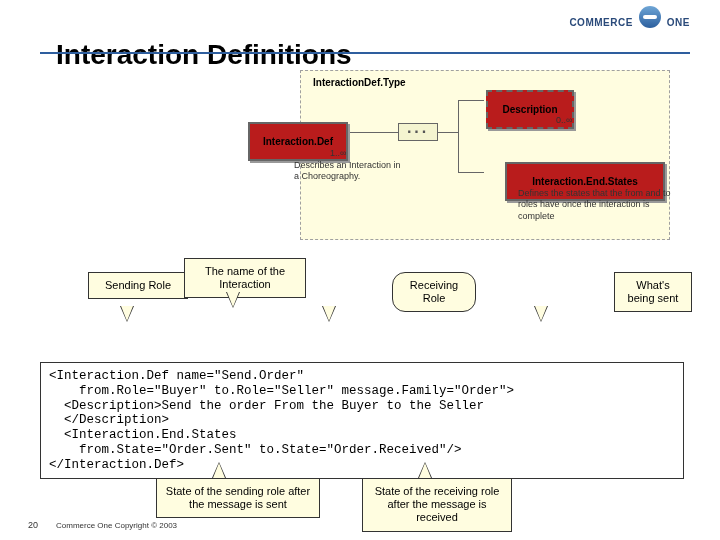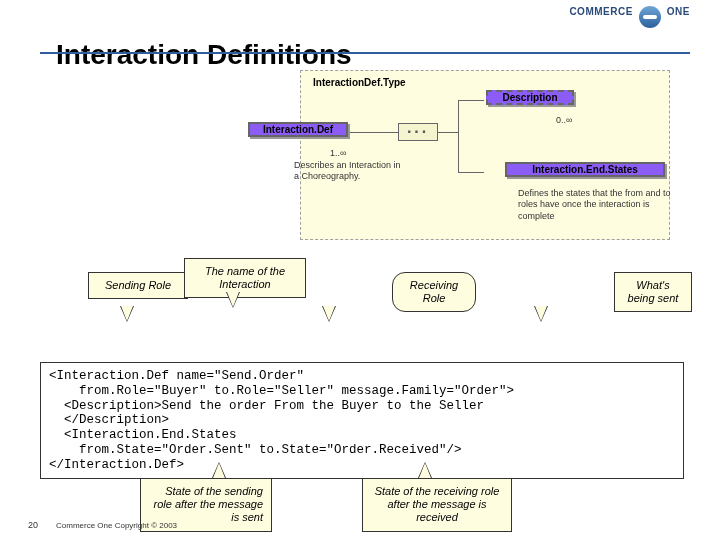--- a/index.html
+++ b/index.html
@@ -1,42 +1,42 @@
 <!DOCTYPE html>
 <html><head>
 <meta charset="utf-8">
 <style>
   * { box-sizing: border-box; margin: 0; padding: 0; }
   body { width: 720px; height: 540px; font-family: Arial, Helvetica, sans-serif; background: #fff; color: #000; position: relative; overflow: hidden; }
   .slide { position: absolute; inset: 0; }
 
   
   .title { position: absolute; top: 18px; left: 56px; font-size: 28px; font-weight: bold; margin-top: 21px; }
-  .brand { position: absolute; top: 6px; right: 30px; display: flex; align-items: flex-start; gap: 6px; }
+  .brand { position: absolute; top: 6px; right: 30px; display: flex; align-items: flex-end; gap: 6px; }
   .brand-name { font-size: 10px; font-weight: bold; letter-spacing: .5px; color: #2a4a7a; }
   .brand-logo { width: 22px; height: 22px; border-radius: 50%; background: linear-gradient(#6fa6d6,#2c5f9e); position: relative; }
   .brand-logo::after { content:""; position:absolute; left:4px; top:9px; width:14px; height:4px; border-radius:2px; background:#fff; }
   .rule { position:absolute; top:52px; left:40px; right:30px; height:2px; background:#2e5e9e; }
 
   
   .schema-panel { position:absolute; top:70px; left:300px; width:370px; height:170px; background:#fffde0; border:1px dashed #a0a0a0; }
   .schema-label { position:absolute; top:6px; left:12px; font-size:10px; font-weight:bold; }
 
-  .elbox { position:absolute; background:#8b5cf6; border:2px solid #666; box-shadow:2px 2px 0 #999; font-size:10px; font-weight:bold; padding:0 8px; text-align:center; }
+  .elbox { position:absolute; background:#b91c1c; border:2px solid #666; box-shadow:2px 2px 0 #999; font-size:10px; font-weight:bold; padding:12px 8px; text-align:center; }
   .elbox.optional { border-style:dashed; }
 
   .seqbox { position:absolute; width:40px; height:18px; border:1px solid #666; background:#f4f4d0; }
   .seqbox::before { content:"···"; position:absolute; inset:0; text-align:center; line-height:16px; font-weight:bold; color:#555; letter-spacing:2px; }
 
   .hline { position:absolute; height:0; border-top:1px solid #666; }
   .mult { position:absolute; font-size:9px; color:#333; }
   .caption { position:absolute; font-size:9px; color:#333; line-height:1.25;margin-left:28px; }
 
   
-  .callout { position:absolute; background:#fffde0; border:1px solid #333; font-size:11px; text-align:center; padding:6px 8px; line-height:1.2;font-style:italic; }
+  .callout { position:absolute; background:#fffde0; border:1px solid #333; font-size:11px; text-align:center; padding:6px 8px; line-height:1.2; }
   .pointer { position:absolute; width:0; height:0; }
   .ptr-down { border-left:7px solid transparent; border-right:7px solid transparent; border-top:16px solid #333; }
   .ptr-down::after { content:""; position:absolute; left:-6px; top:-16px; border-left:6px solid transparent; border-right:6px solid transparent; border-top:15px solid #fffde0; }
 
   
   .codebox { position:absolute; top:362px; left:40px; right:36px; border:1px solid #333; padding:6px 8px; font-family:"Courier New",monospace; font-size:12.5px; white-space:pre; line-height:1.18; }
 
   
   .pagenum { position:absolute; bottom:10px; left:28px; font-size:9px; color:#333; }
   .copyright { position:absolute; bottom:10px; left:56px; font-size:8px; color:#333; }
@@ -92,21 +92,21 @@
   <div class="pointer ptr-down" style="top:306px; left:534px;"></div>
 
   <div class="codebox">&lt;Interaction.Def name="Send.Order"
     from.Role="Buyer" to.Role="Seller" message.Family="Order"&gt;
   &lt;Description&gt;Send the order From the Buyer to the Seller
   &lt;/Description&gt;
   &lt;Interaction.End.States
     from.State="Order.Sent" to.State="Order.Received"/&gt;
 &lt;/Interaction.Def&gt;</div>
 
-  <div class="callout" style="top:478px; left:140px; width:132px;text-align:right;">State of the sending
+  <div class="callout" style="top:478px; left:156px; width:164px;">State of the sending
 role after the
 message is sent</div>
   <div style="position:absolute; top:462px; left:212px; width:0; height:0; border-left:7px solid transparent; border-right:7px solid transparent; border-bottom:16px solid #333;">
     <div style="position:absolute; left:-6px; top:1px; width:0; height:0; border-left:6px solid transparent; border-right:6px solid transparent; border-bottom:15px solid #fffde0;"></div>
   </div>
 
   <div class="callout" style="top:478px; left:362px; width:150px;">State of the receiving
 role after the
 message is received</div>
   <div style="position:absolute; top:462px; left:418px; width:0; height:0; border-left:7px solid transparent; border-right:7px solid transparent; border-bottom:16px solid #333;">

